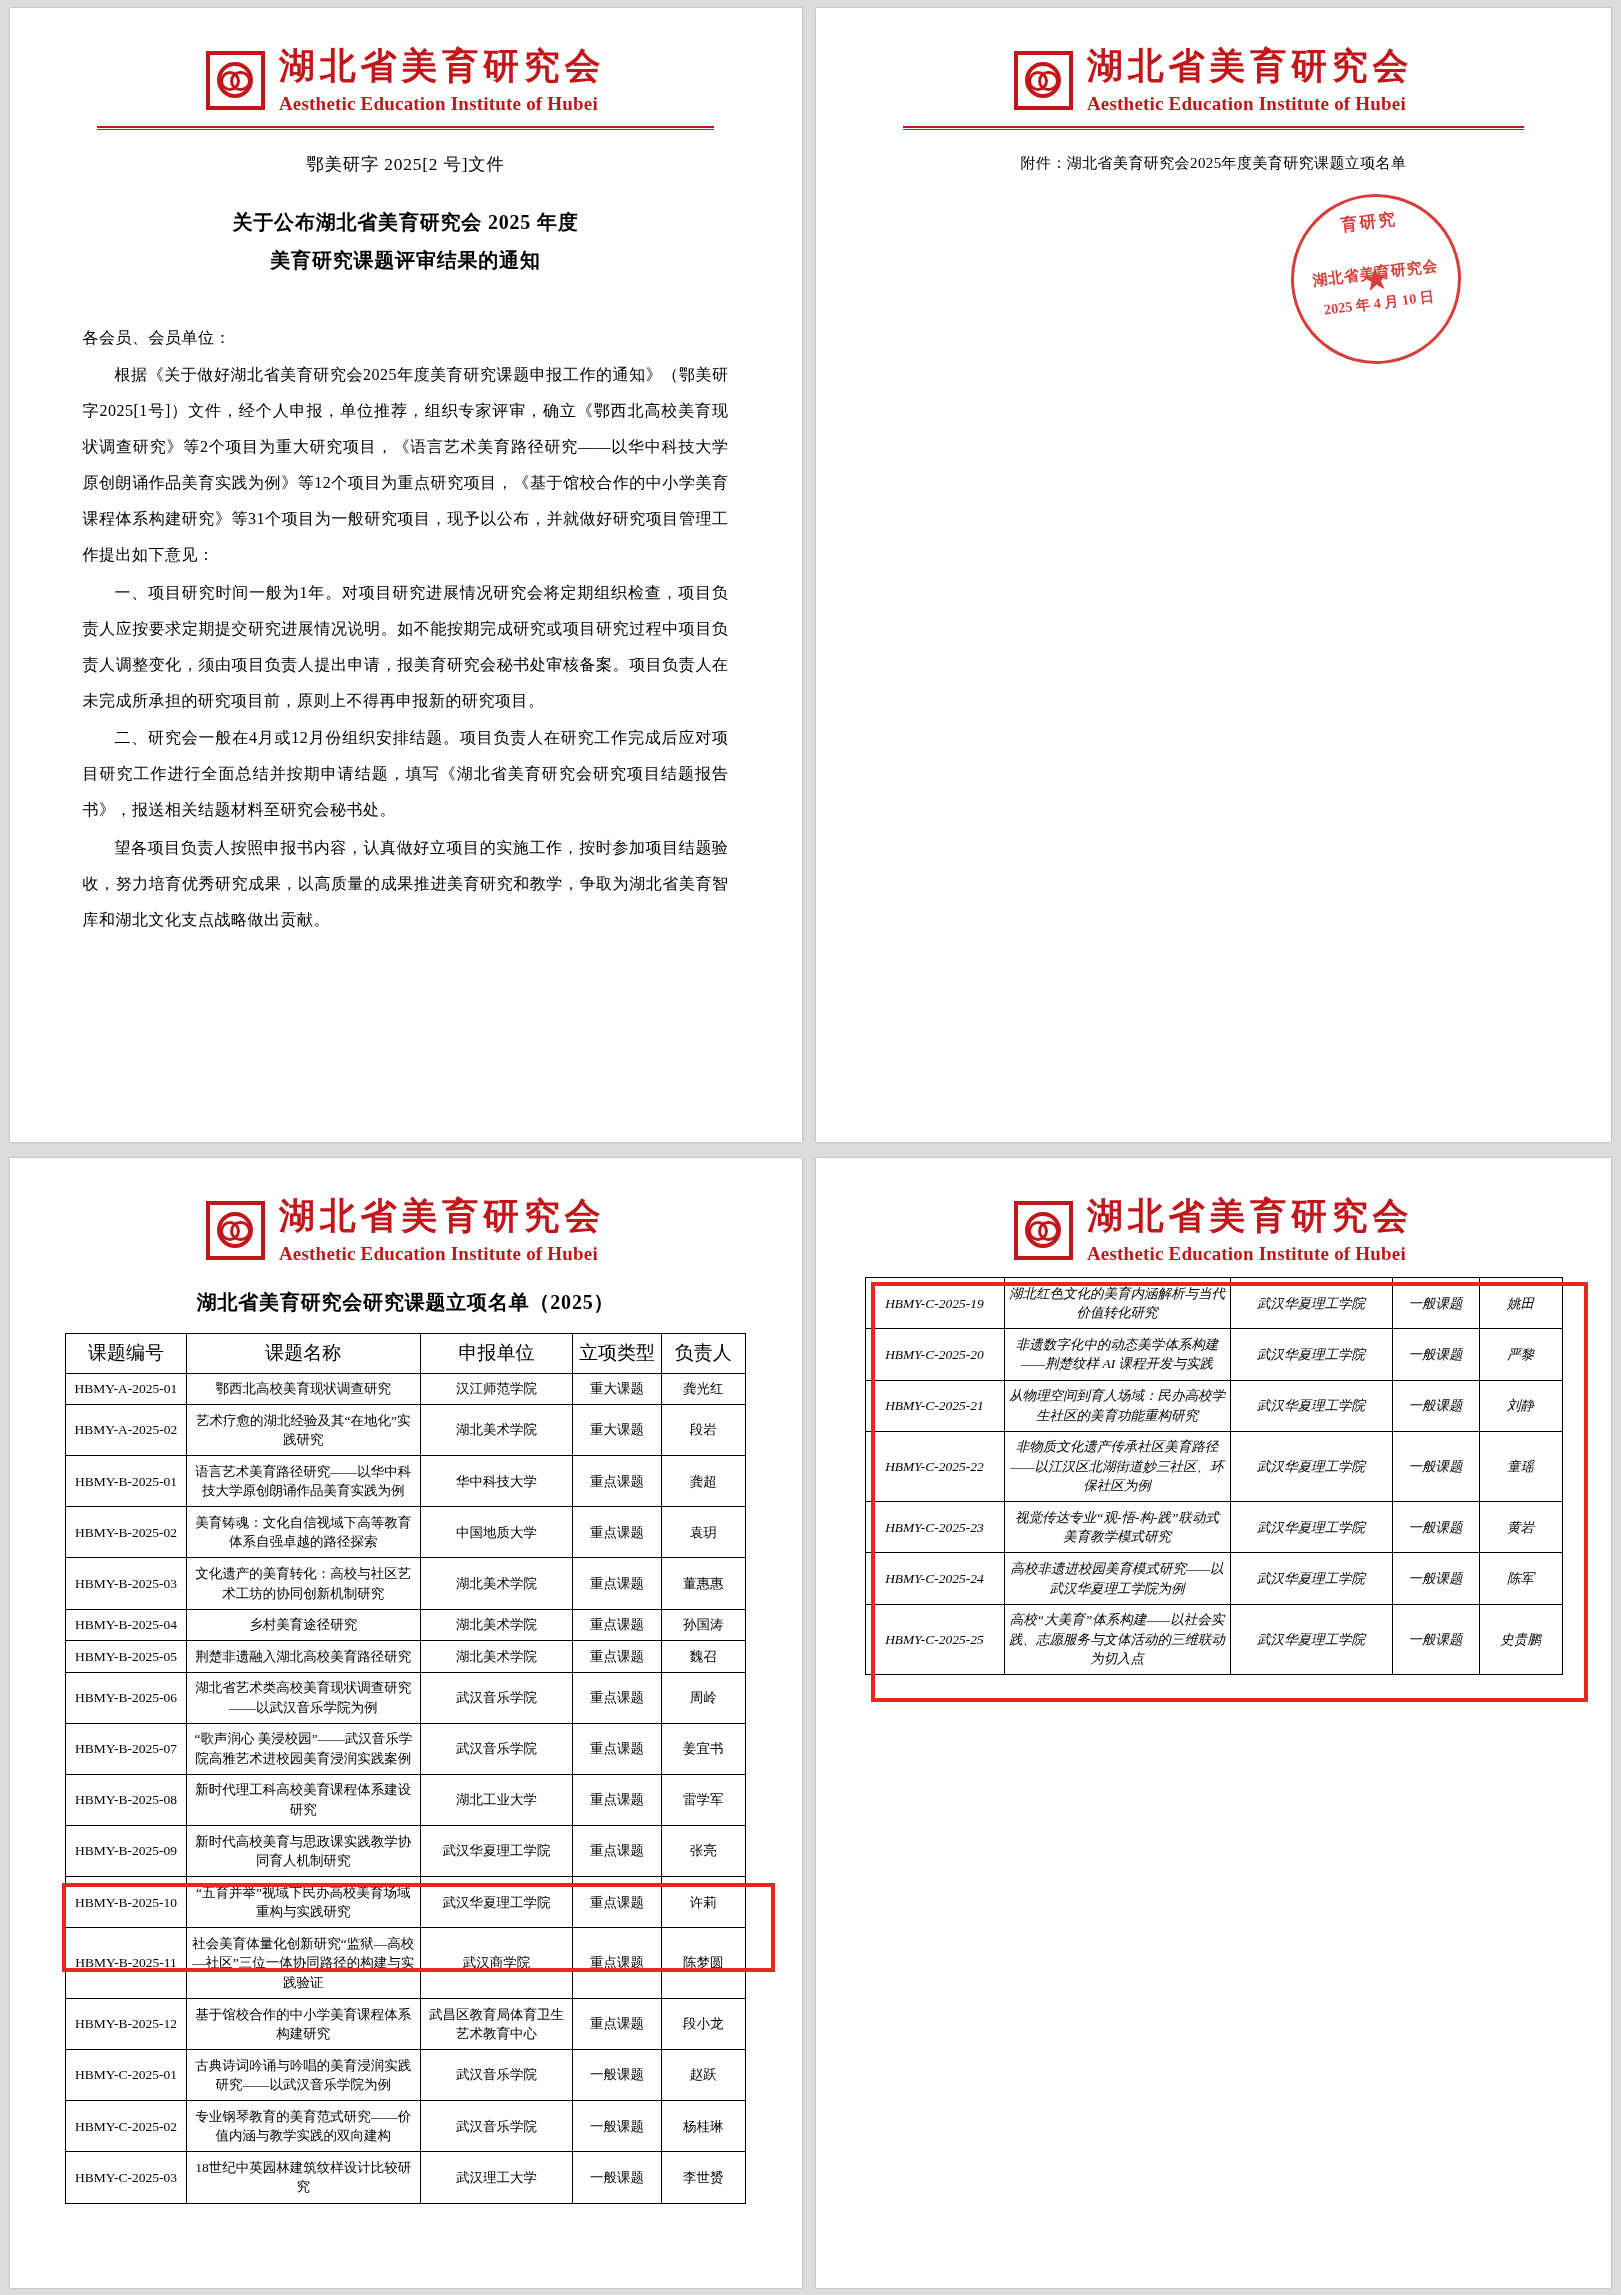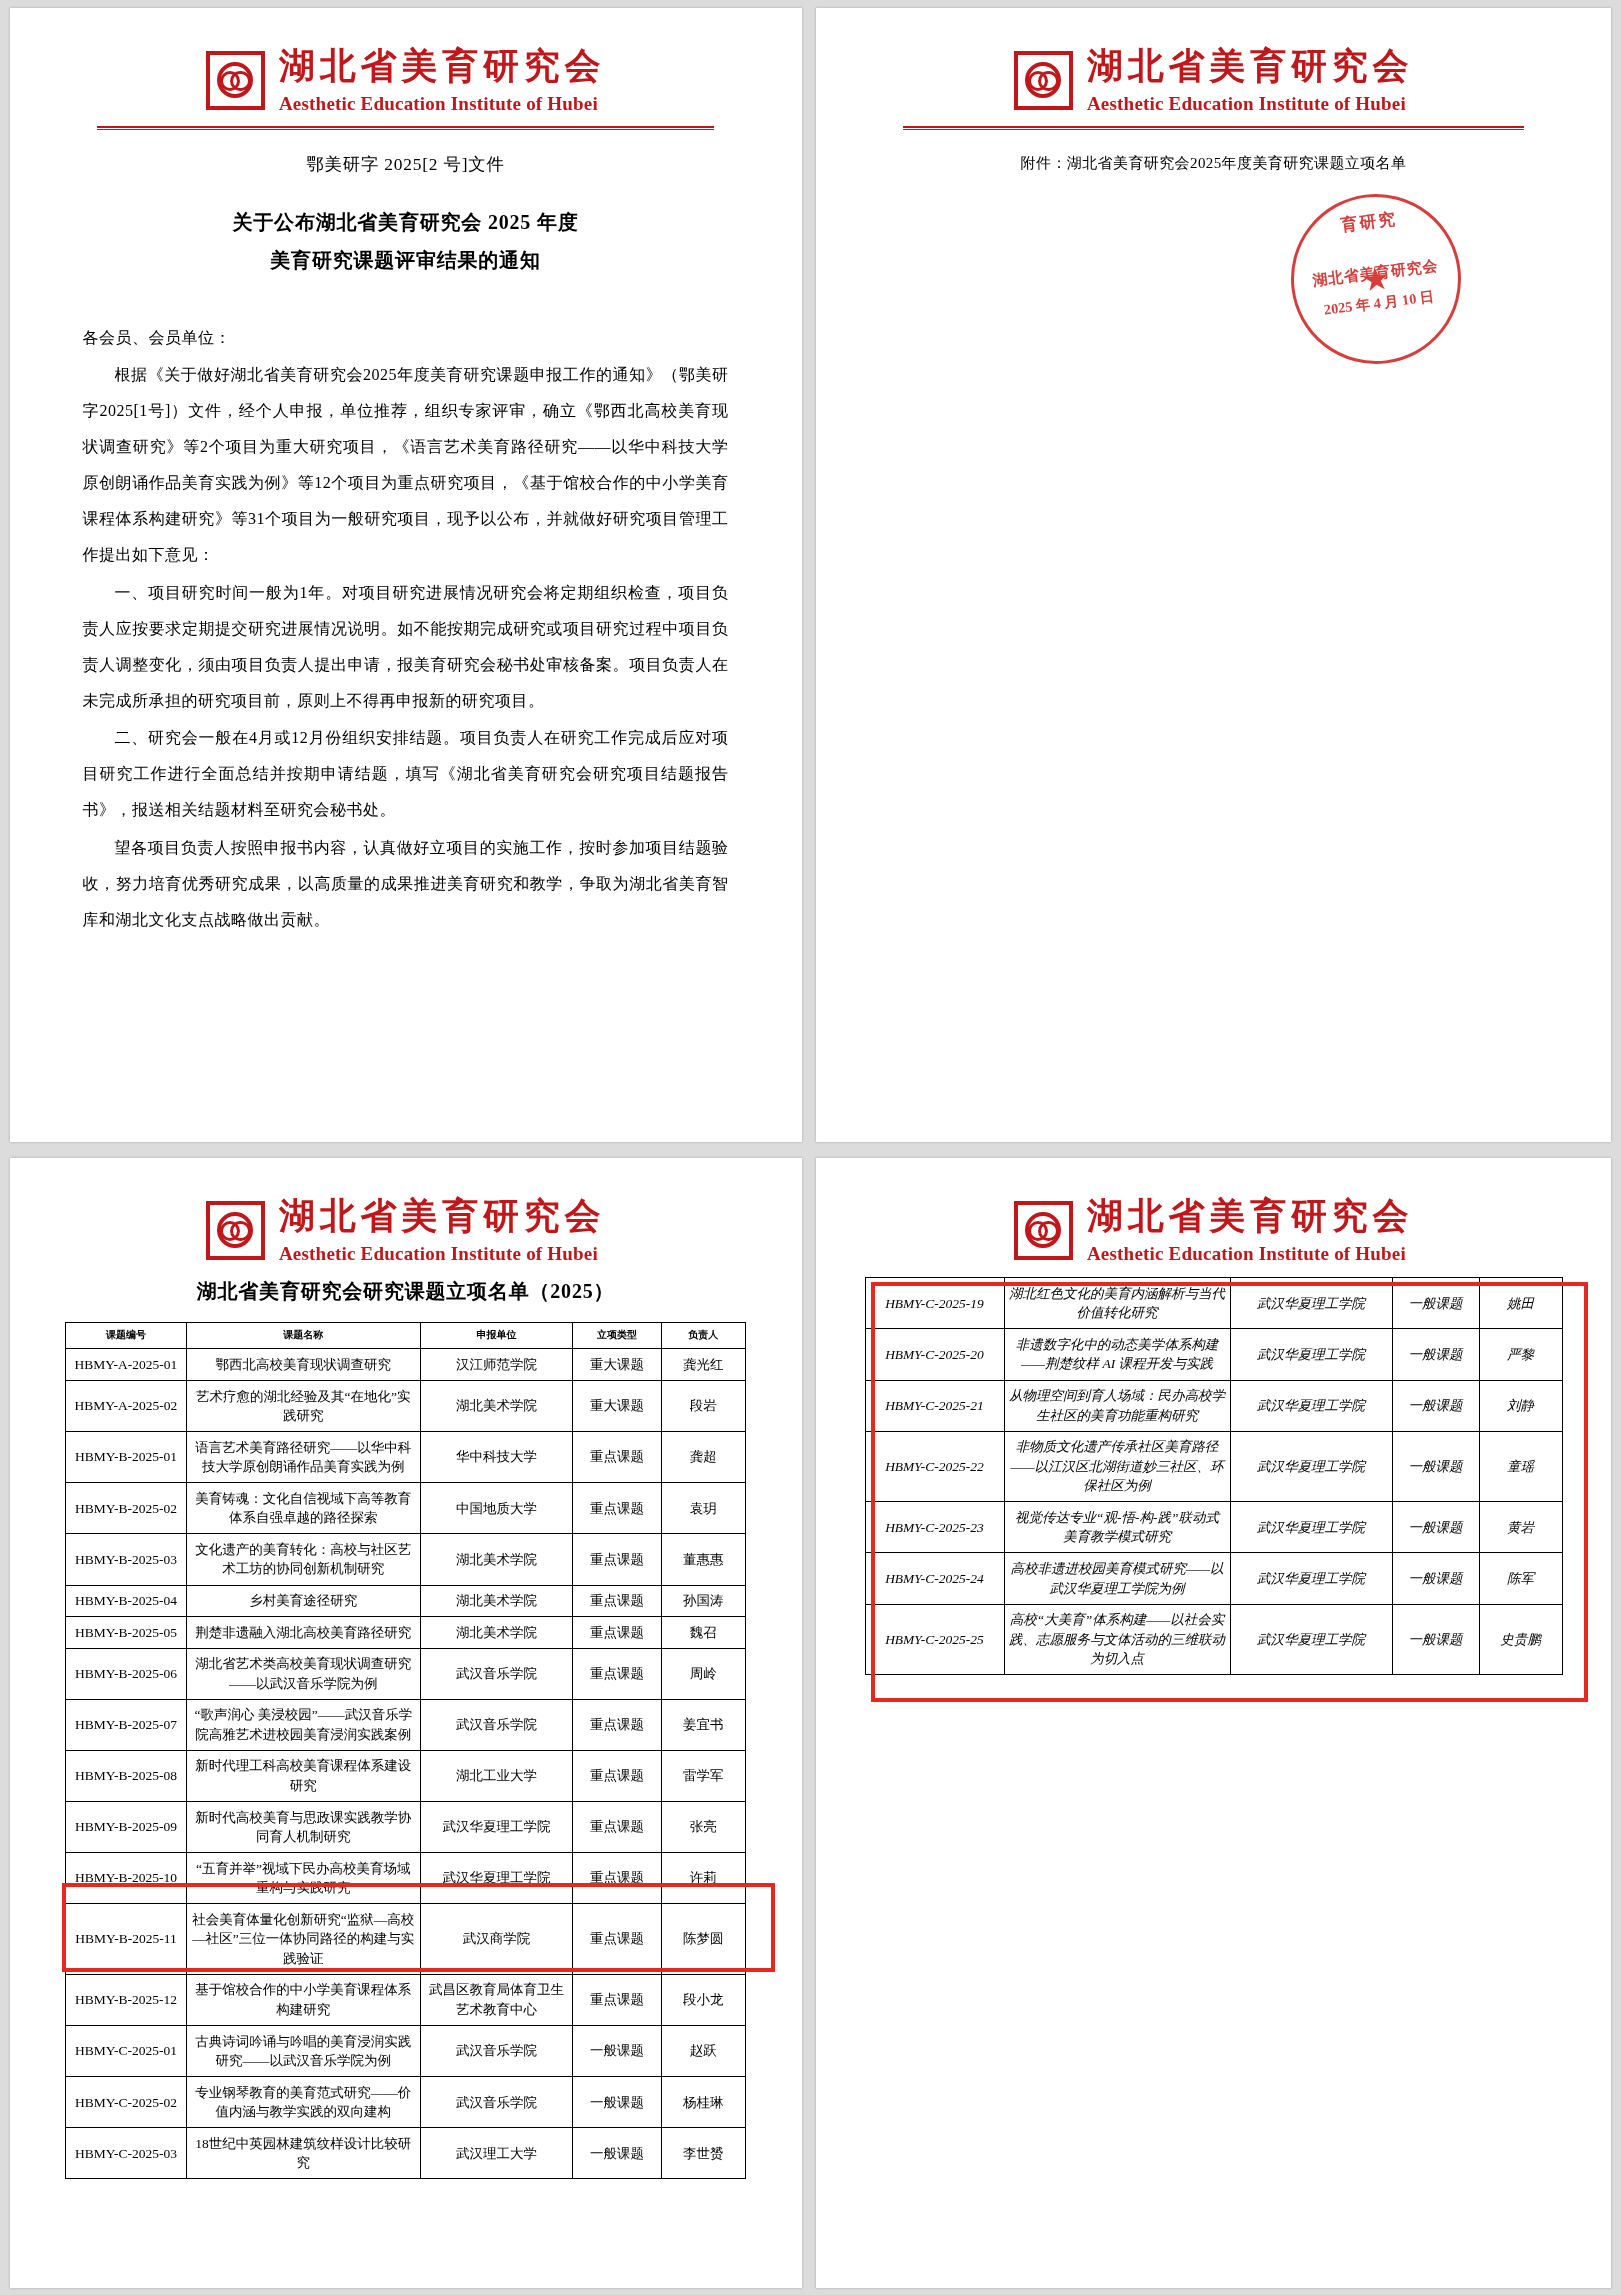--- a/index.html
+++ b/index.html
@@ -143,41 +143,41 @@
   .seal .date {
     position: absolute; top: 97px; left: 0; width: 100%;
     text-align: center; font-size: 14.3px; font-weight: 700;
   }
 
   
   .list-title {
     text-align: center;
     font-size: 20px;
     font-weight: 700;
-    margin-top: 13px;
+    margin-top: 24px;
     letter-spacing: 0.8px;
   }
   table.tbl {
     border-collapse: collapse;
     margin: 17.4px auto 0;
     width: 681px;
     table-layout: fixed;
   }
   #sheet-br table.tbl { width: 697px; margin-top: 12.7px; font-style: italic; }
   table.tbl th, table.tbl td {
     border: 0.8px solid #000;
     font-size: 13.5px;
     line-height: 1.45;
     padding: 5.5px 4px;
     text-align: center;
     vertical-align: middle;
     font-family: "Liberation Serif", "DejaVu Serif", serif;
     word-break: break-all;
   }
-  table.tbl th { font-weight: 700; font-size: 10px; }
+  table.tbl th { font-weight: 400; font-size: 19px; }
   td.name { text-align: center; padding-left: 6.3px; padding-right: 6.3px; }
   .col-id    { width: 119px; }
   .col-name  { width: 230px; }
   .col-unit  { width: 150px; }
   .col-type  { width: 87px; }
   .col-head  { width: 83px; }
 
   #sheet-br .col-id   { width: 139px; }
   #sheet-br .col-name { width: 226px; }
   #sheet-br .col-unit { width: 162px; }

